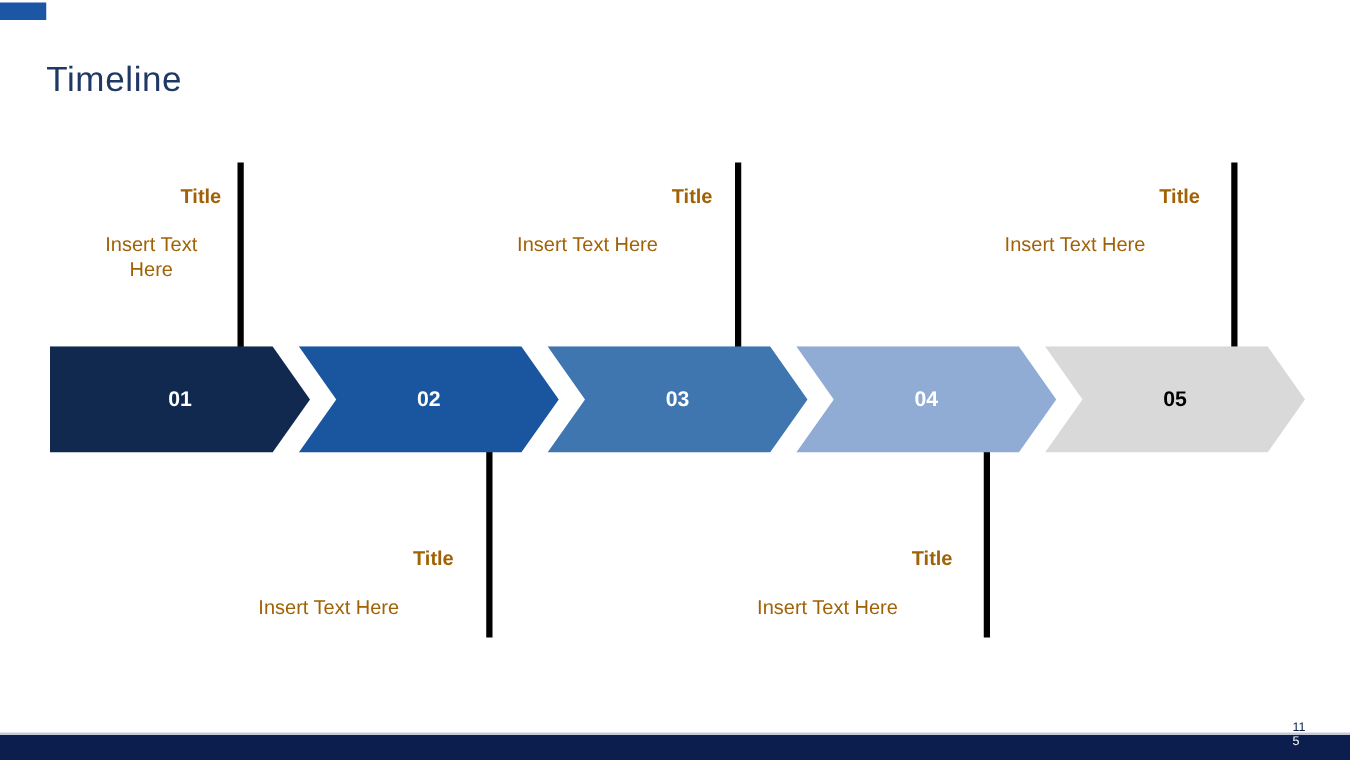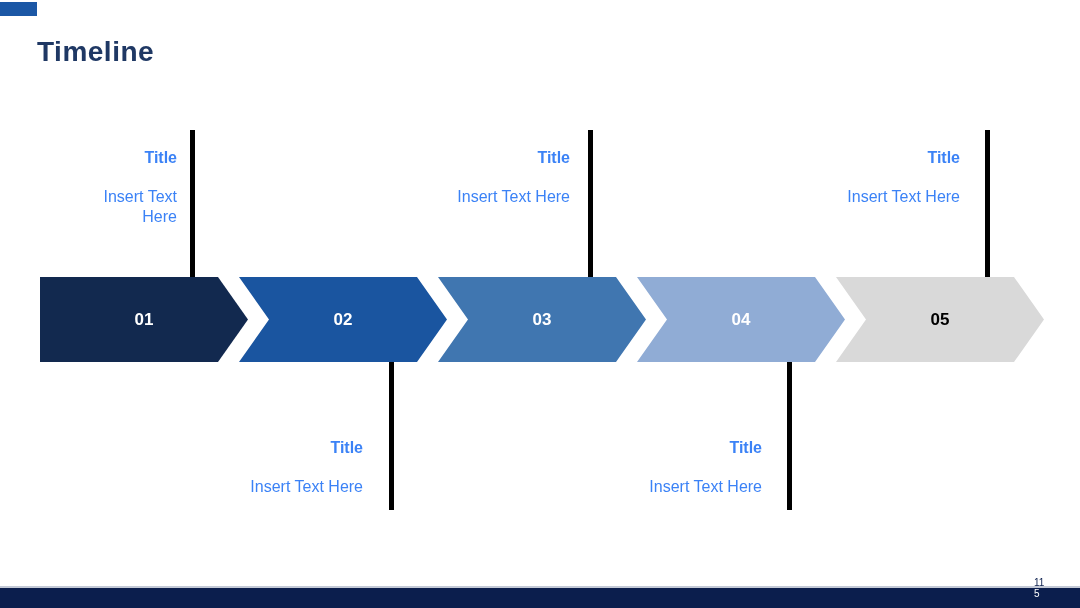--- a/index.html
+++ b/index.html
@@ -13,42 +13,43 @@
   }
   .accent-bar {
     position: absolute;
     left: 0; top: 2;
     top: 2px;
     width: 37px; height: 14px;
     background: #1B57A5;
   }
   .slide-title {
     position: absolute;
-    left: 37px; top: 36px;
+    left: 37px; top: 48px;
     margin: 0;
     font-size: 28px;
-    font-weight: bold;
+    font-weight: normal;
     color: #1F3864;
     letter-spacing: 0.5px;
   }
   .callout {
     position: absolute;
     text-align: right;
-    color: #3b82f6;
+    color: #a16207;
   }
   .callout .co-title {
     font-size: 16px;
     font-weight: bold;
     line-height: 19px;
     margin-bottom: 20px;
   }
   .callout .co-body {
     font-size: 16px;
     font-weight: normal;
     line-height: 20px;
+    text-align: center;
   }
   .callout.top    { top: 148px; }
   .callout.bottom { top: 438px; }
   .callout.c-t1 { right: 903px; width: 112px; }
   .callout.c-t2 { right: 510px; width: 200px; }
   .callout.c-t3 { right: 120px; width: 200px; }
   .callout.c-b1 { right: 717px; width: 200px; }
   .callout.c-b2 { right: 318px; width: 200px; }
   .vline {
     position: absolute;

